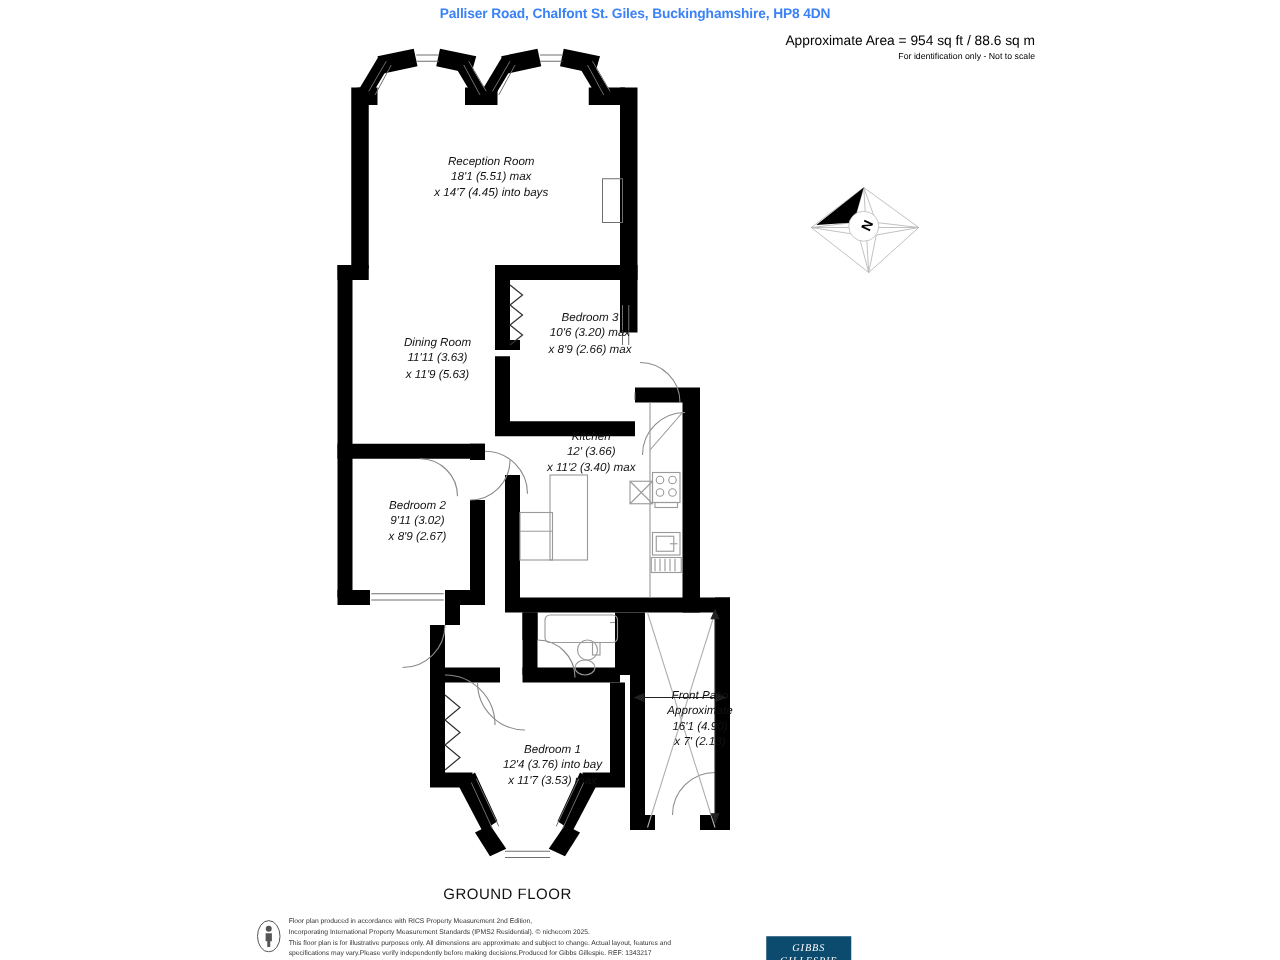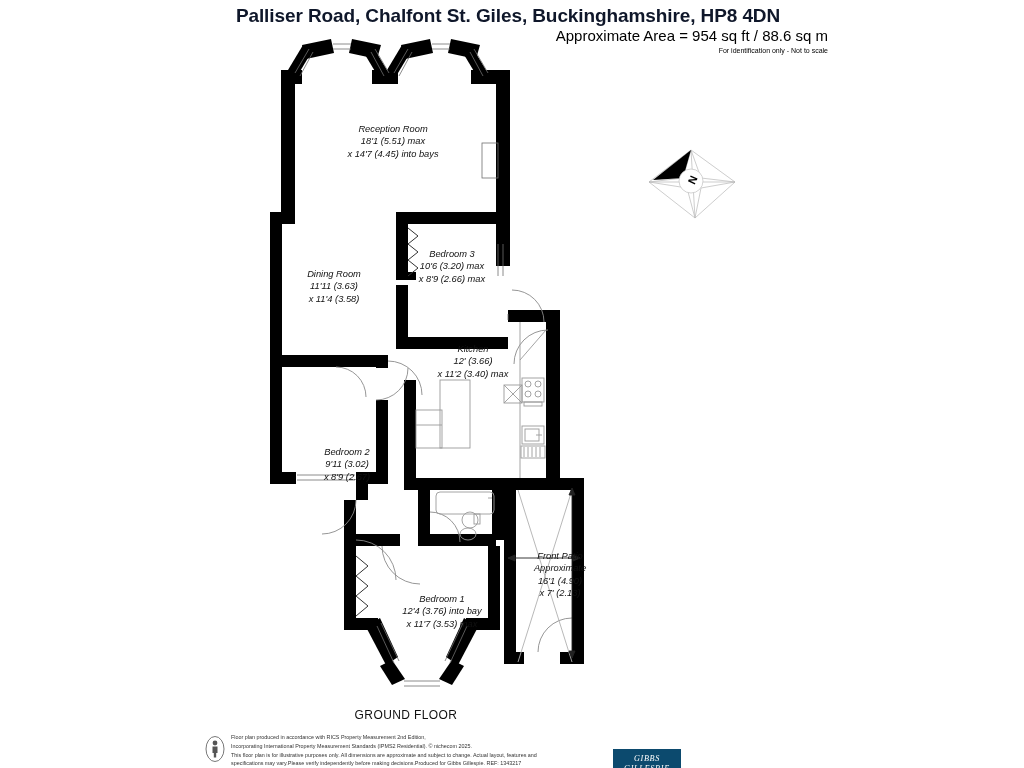--- a/index.html
+++ b/index.html
@@ -16,34 +16,34 @@
     overflow: hidden;
   }
 
   
   #header-title {
     position: absolute;
     top: 5px;
     left: 0;
     width: 1016px;
     text-align: center;
-    font-size: 19px;
+    font-size: 11px;
     font-weight: bold;
     letter-spacing: -0.1px;
-    color: #0f172a;
+    color: #3b82f6;
   }
   #area-block {
     position: absolute;
     top: 27px;
     right: 196px;
     text-align: right;
     line-height: 1.25;
   }
   #area-line {
-    font-size: 15px;
+    font-size: 11px;
     color: #000;
   }
   #area-note {
     font-size: 7px;
     color: #000;
     margin-top: 1px;
   }
 
   
   #plan-canvas {
@@ -64,24 +64,24 @@
     white-space: nowrap;
     pointer-events: none;
     font-style: italic;
   }
   .room-label .rl-name { display: block; }
   .room-label .rl-d1 { display: block; }
   .room-label .rl-d2 { display: block; }
   .room-label .rl-d3 { display: block; }
 
   #label-reception { left: 313px; top: 123px; width: 160px; }
-  #label-dining    { left: 273px; top: 268px; width: 122px; }
-  #label-bed3      { left: 392px; top: 248px; width: 120px; }
+  #label-dining    { left: 289px; top: 268px; width: 122px; }
+  #label-bed3      { left: 412px; top: 248px; width: 120px; }
   #label-kitchen   { left: 413px; top: 343px; width: 120px; }
-  #label-bed2      { left: 288px; top: 398px; width: 118px; margin-top: 48px; }
+  #label-bed2      { left: 275px; top: 398px; width: 118px; }
   #label-bed1      { left: 379px; top: 593px; width: 126px; }
   #label-patio     { left: 504px; top: 550px; width: 92px; padding-left: 10px; }
 
   
   #floor-caption {
     position: absolute;
     left: 330px;
     top: 708px;
     width: 152px;
     text-align: center;
@@ -361,21 +361,21 @@
 
 <div class="room-label" id="label-reception">
   <span class="rl-name">Reception Room</span>
   <span class="rl-d1">18'1 (5.51) max</span>
   <span class="rl-d2">x 14'7 (4.45) into bays</span>
 </div>
 
 <div class="room-label" id="label-dining">
   <span class="rl-name">Dining Room</span>
   <span class="rl-d1">11'11 (3.63)</span>
-  <span class="rl-d2">x 11'4 (3.58)</span>
+  <span class="rl-d2">x 11'9 (5.63)</span>
 </div>
 
 <div class="room-label" id="label-bed3">
   <span class="rl-name">Bedroom 3</span>
   <span class="rl-d1">10'6 (3.20) max</span>
   <span class="rl-d2">x 8'9 (2.66) max</span>
 </div>
 
 <div class="room-label" id="label-kitchen">
   <span class="rl-name">Kitchen</span>

